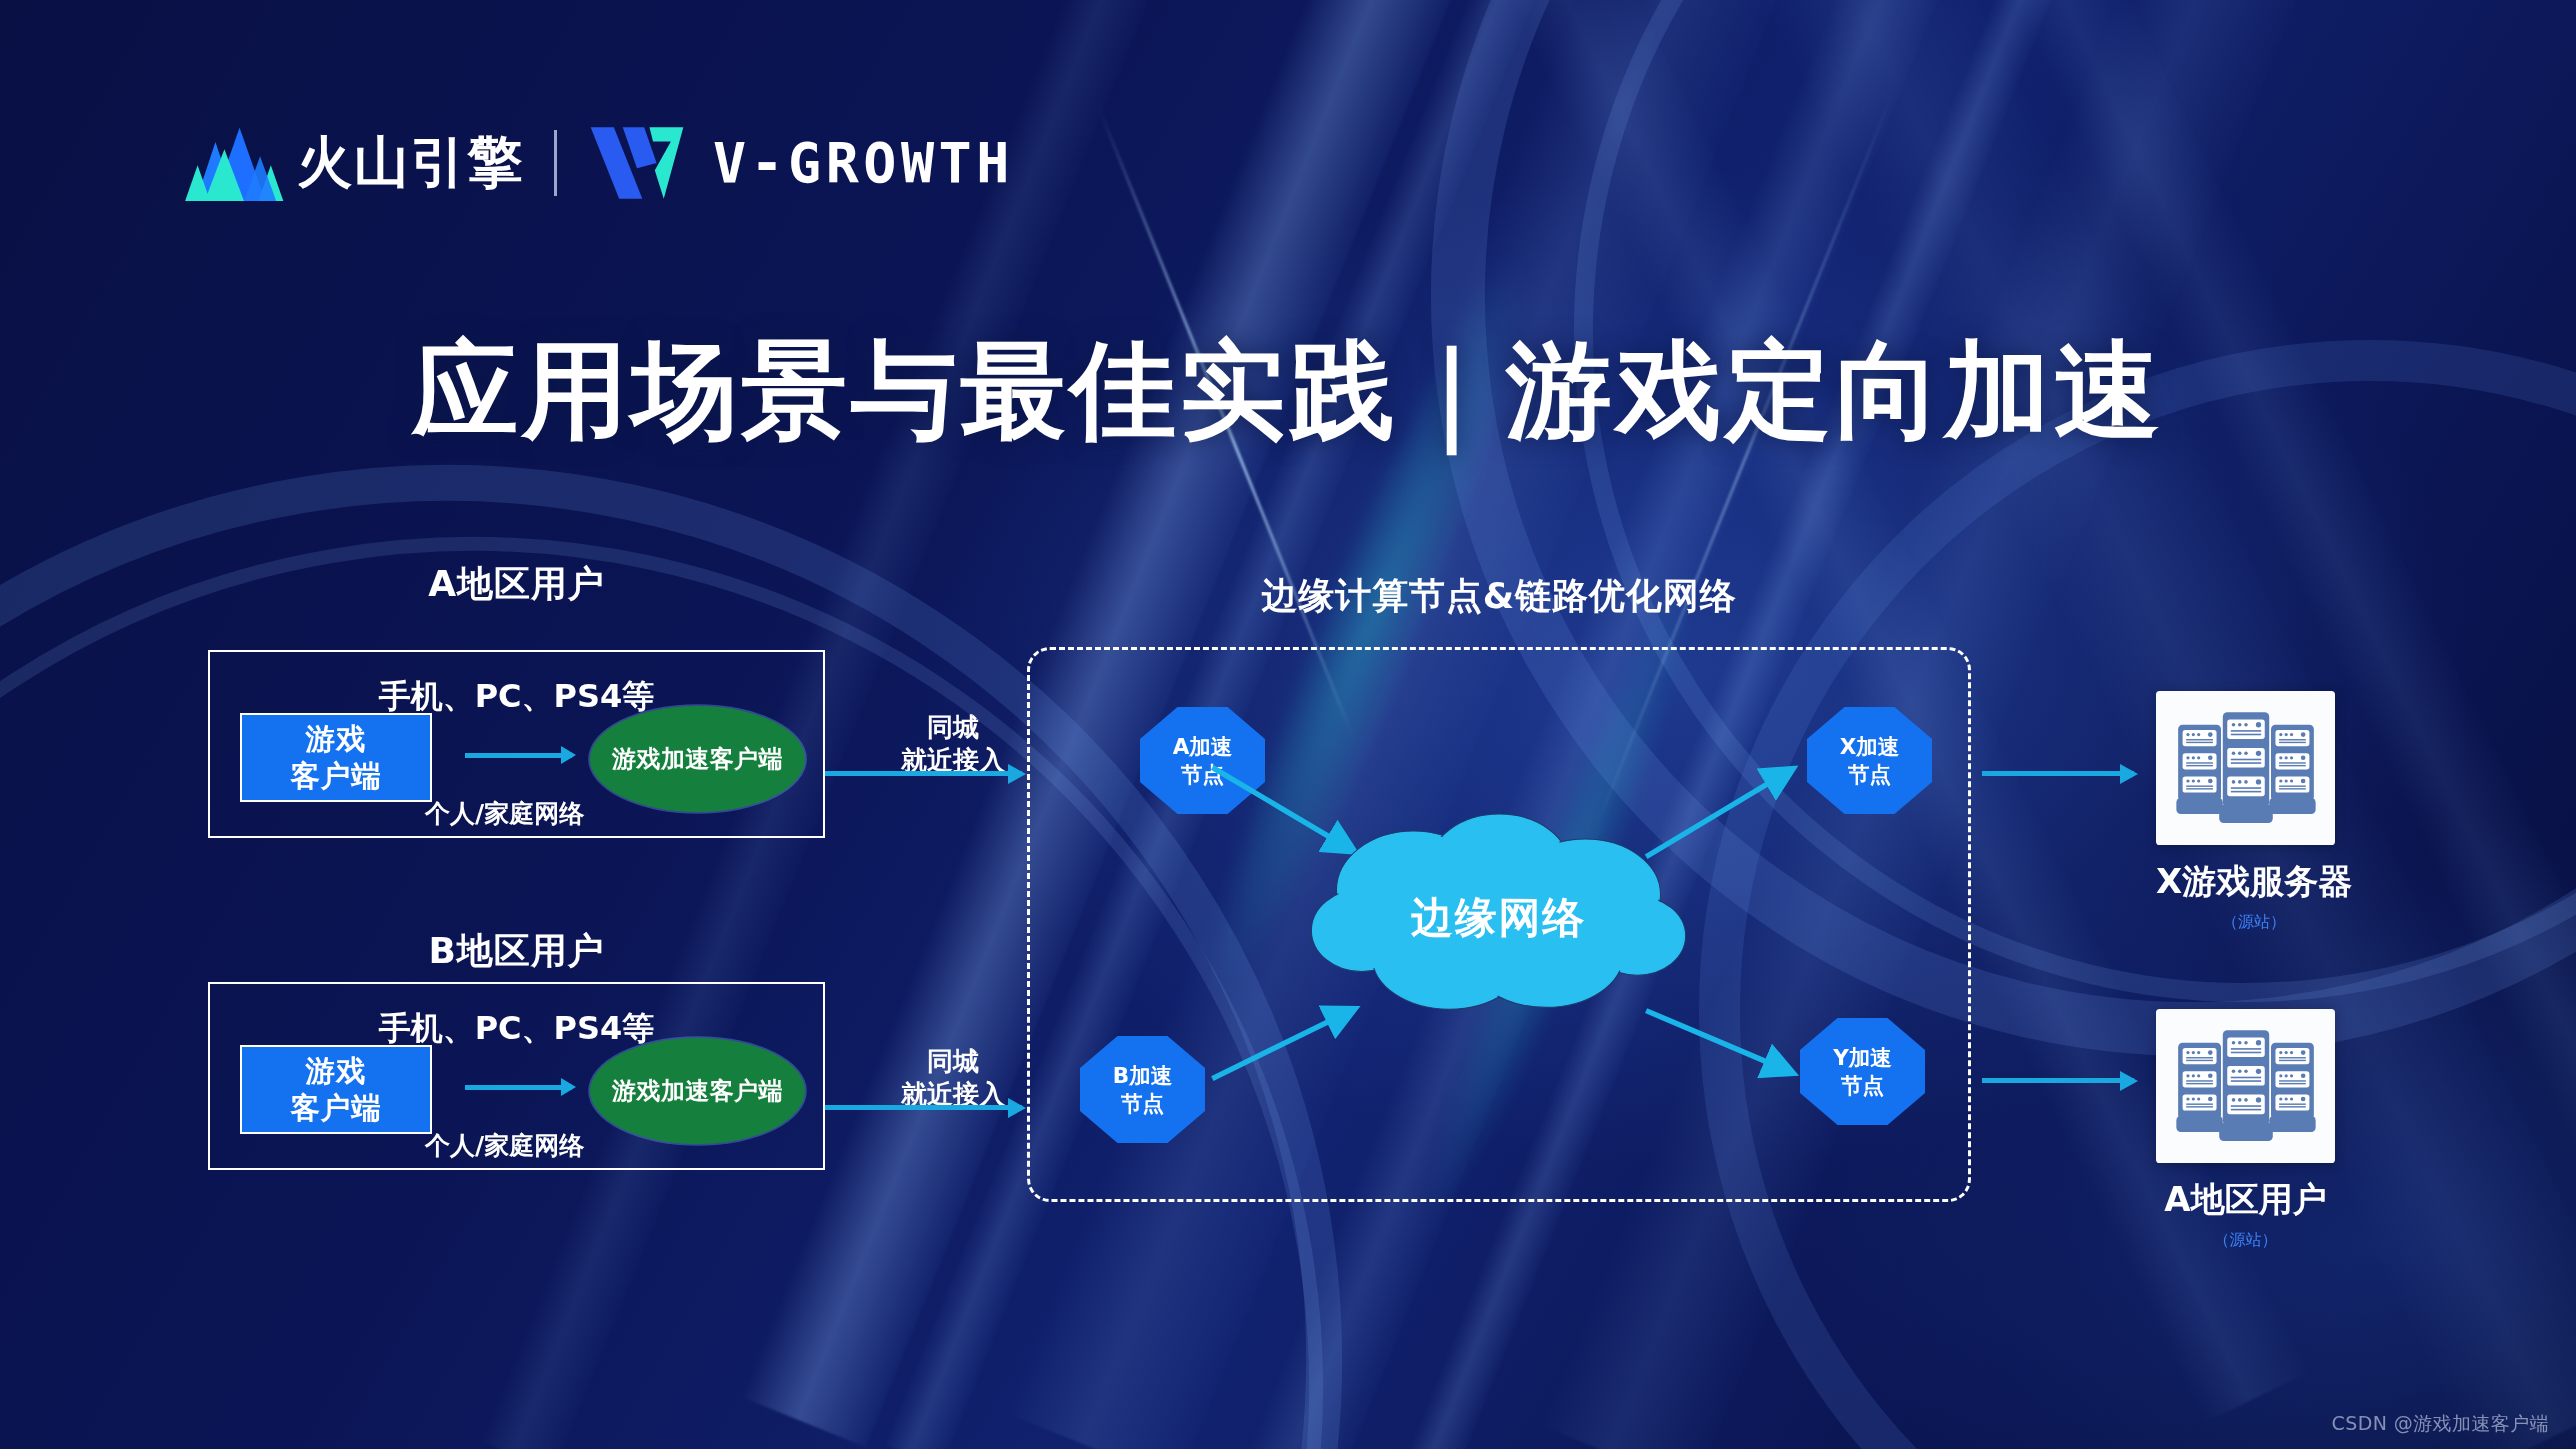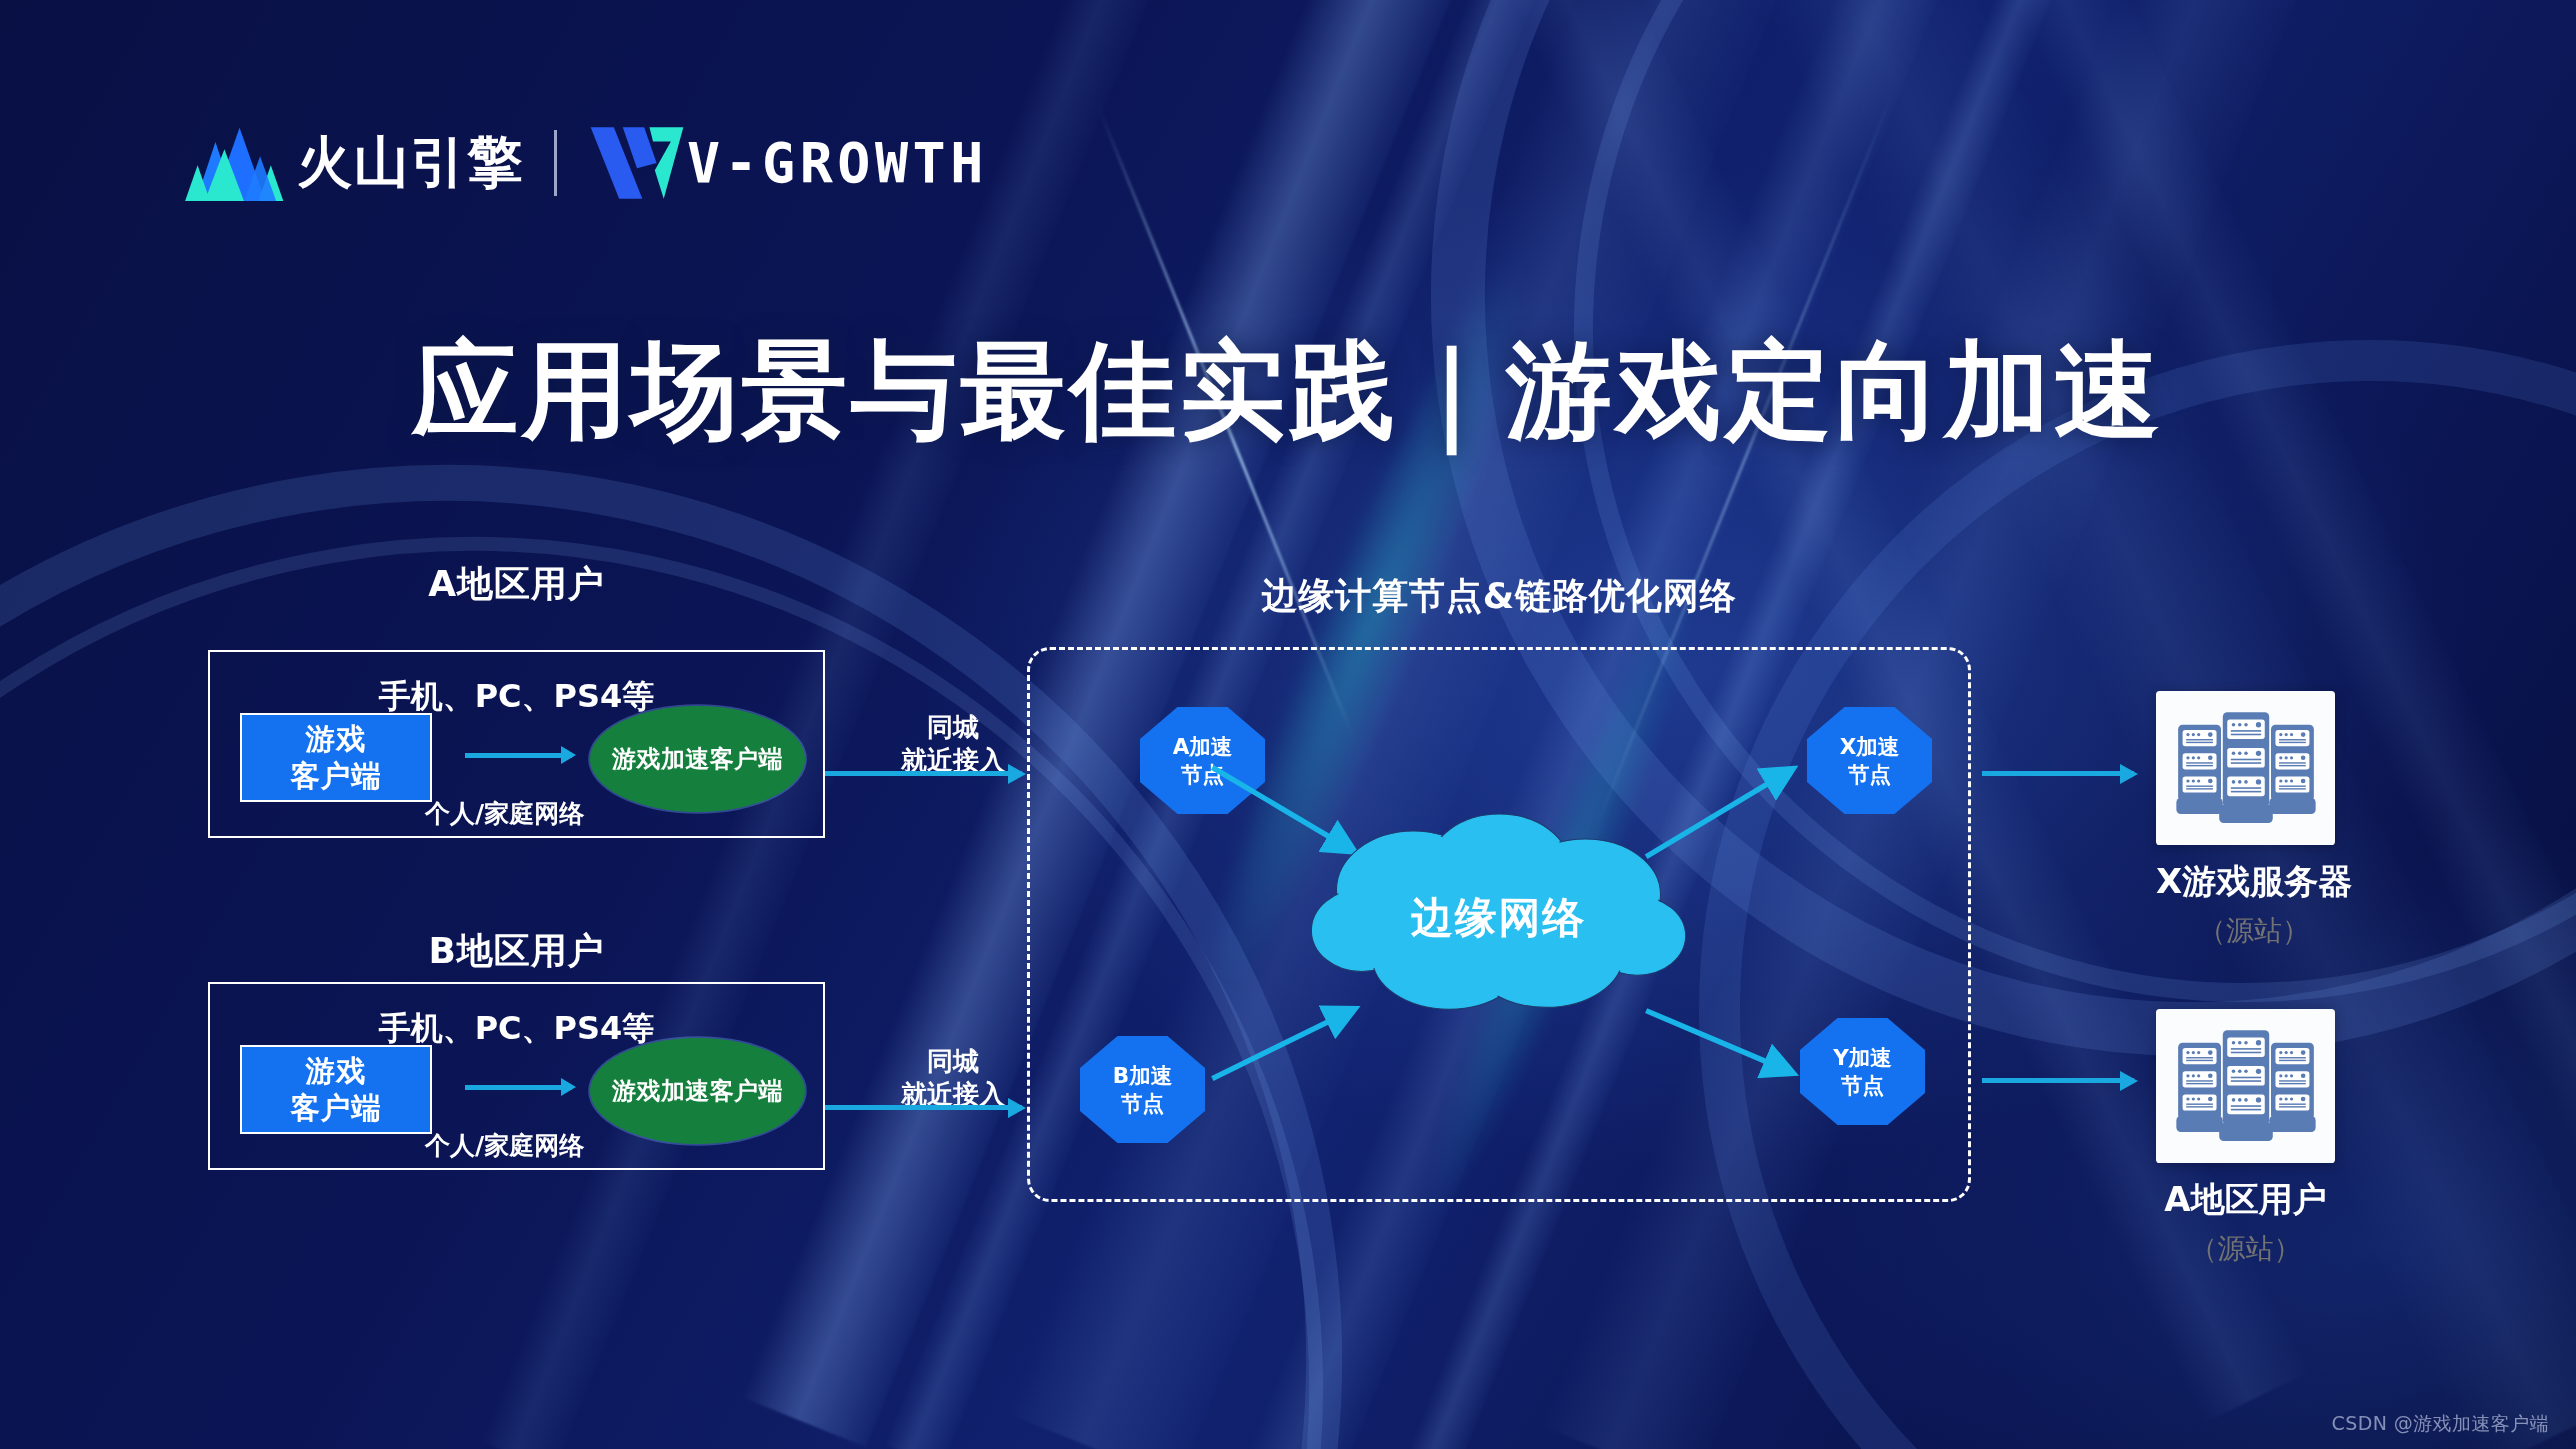--- a/index.html
+++ b/index.html
@@ -44,21 +44,21 @@
   
   .logo-row{ position:absolute; left:183px; top:114px; display:flex; align-items:center; height:98px; }
   .mtn{ width:106px; height:75px; }
   .brand-cn{
     font-size:55px; font-weight:700; letter-spacing:1.8px; margin-left:8px;
     font-family:"DejaVu Sans","Liberation Sans",sans-serif;
   }
   .divider{ width:2.7px; height:66px; background:rgba(220,230,255,.7); margin:0 30px; }
   .vmark{ width:100px; height:82px; }
   .vg-text{
-    font-size:55px; font-weight:700; letter-spacing:4.5px; margin-left:0;
+    font-size:55px; font-weight:700; letter-spacing:4.5px; margin-left:26px;
     font-family:"DejaVu Sans Mono","Liberation Mono",monospace;
   }
 
   
   .title{
     position:absolute; left:0; right:0; top:320px;
     text-align:center;
     font-size:106px; font-weight:700; letter-spacing:3.6px;
     font-family:"DejaVu Sans","Liberation Sans",sans-serif;
     white-space:nowrap;
@@ -143,22 +143,22 @@
   .srv-card{
     width:179px; height:154px; background:#fbfcfe; border-radius:3.6px;
     display:flex; align-items:center; justify-content:center;
     box-shadow:0 1.8px 10.7px rgba(0,0,0,.25);
   }
   .srv-name{
     margin-top:14.3px; text-align:center; font-size:34px; font-weight:700;
     white-space:nowrap; font-family:"DejaVu Sans","Liberation Sans",sans-serif;
   }
   .srv-sub{
-    margin-top:7.2px; text-align:center; font-size:28px; font-weight:400;
-    color:#737373; white-space:nowrap;
+    margin-top:7.2px; text-align:center; font-size:16px; font-weight:400;
+    color:#3b82f6; white-space:nowrap;
     font-family:"DejaVu Sans","Liberation Sans",sans-serif;
   }
 
   .watermark{
     position:absolute; right:27px; bottom:12.5px;
     font-size:19px; color:rgba(205,215,240,.62); letter-spacing:0.4px;
     font-family:"DejaVu Sans","Liberation Sans",sans-serif;
   }
 </style>
 </head>

